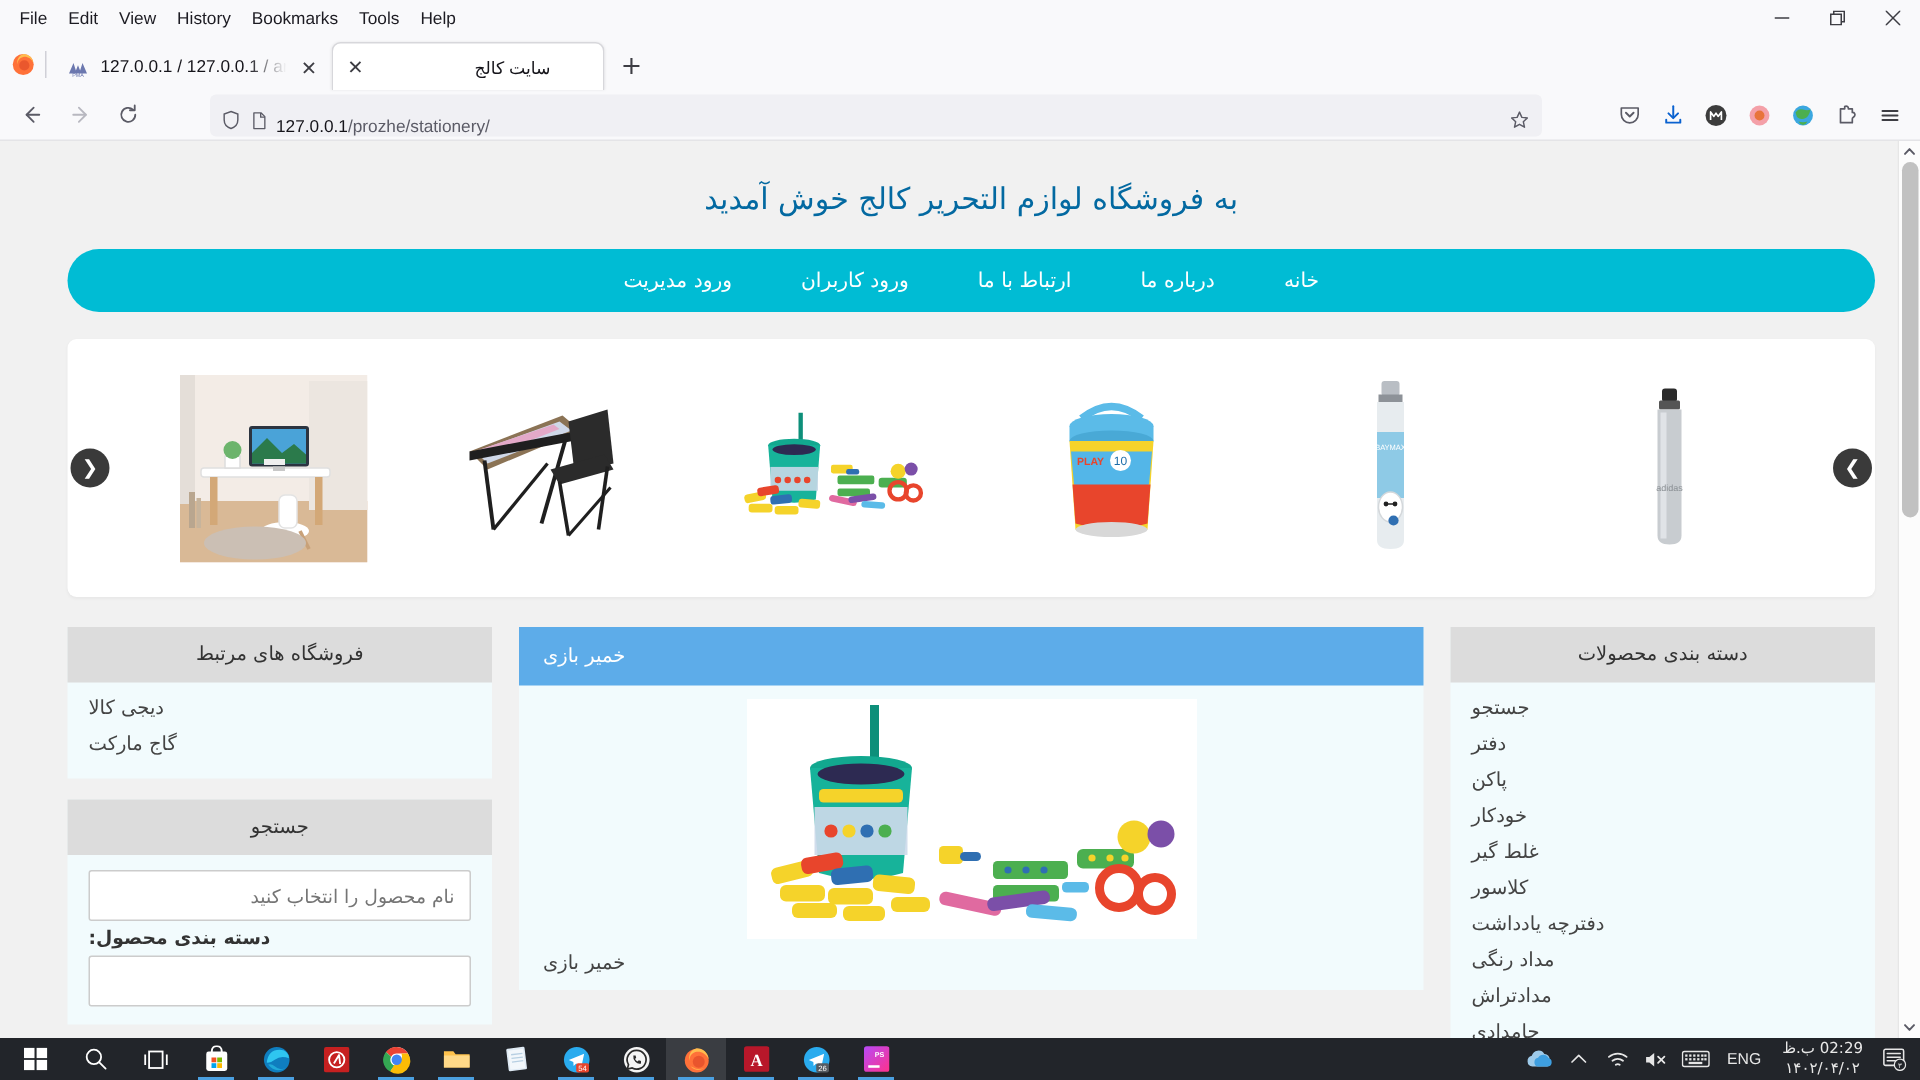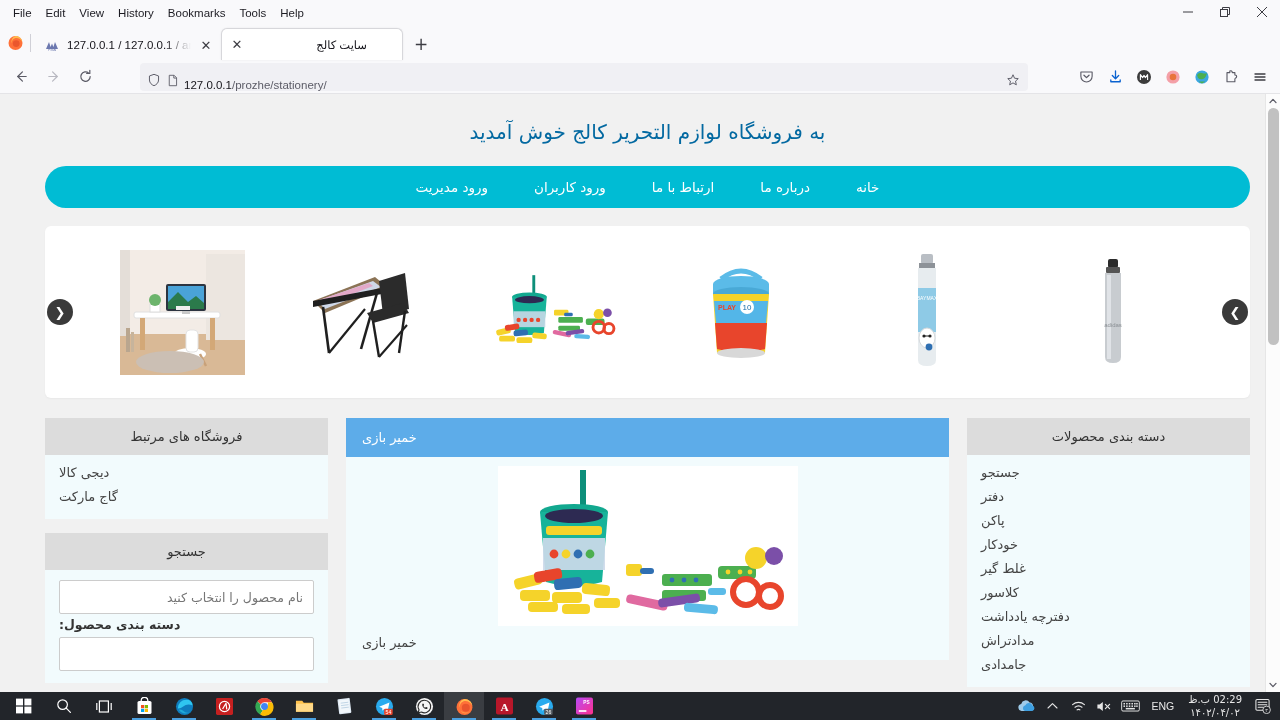--- a/index.html
+++ b/index.html
@@ -468,20 +468,21 @@
           <div class="panel">
             <div class="panel-head">دسته بندی محصولات</div>
             <div class="panel-body cats">
               <div class="row">جستجو</div>
               <div class="row">دفتر</div>
               <div class="row">پاکن</div>
               <div class="row">خودکار</div>
               <div class="row">غلط گیر</div>
               <div class="row">کلاسور</div>
               <div class="row">دفترچه یادداشت</div>
+              <div class="row">مداد رنگی</div>
               <div class="row">مدادتراش</div>
               <div class="row">جامدادی</div>
 
             </div>
           </div>
         </div>
 
         <div class="col-center">
           <div class="product-card">
             <div class="product-bar">خمیر بازی</div>

